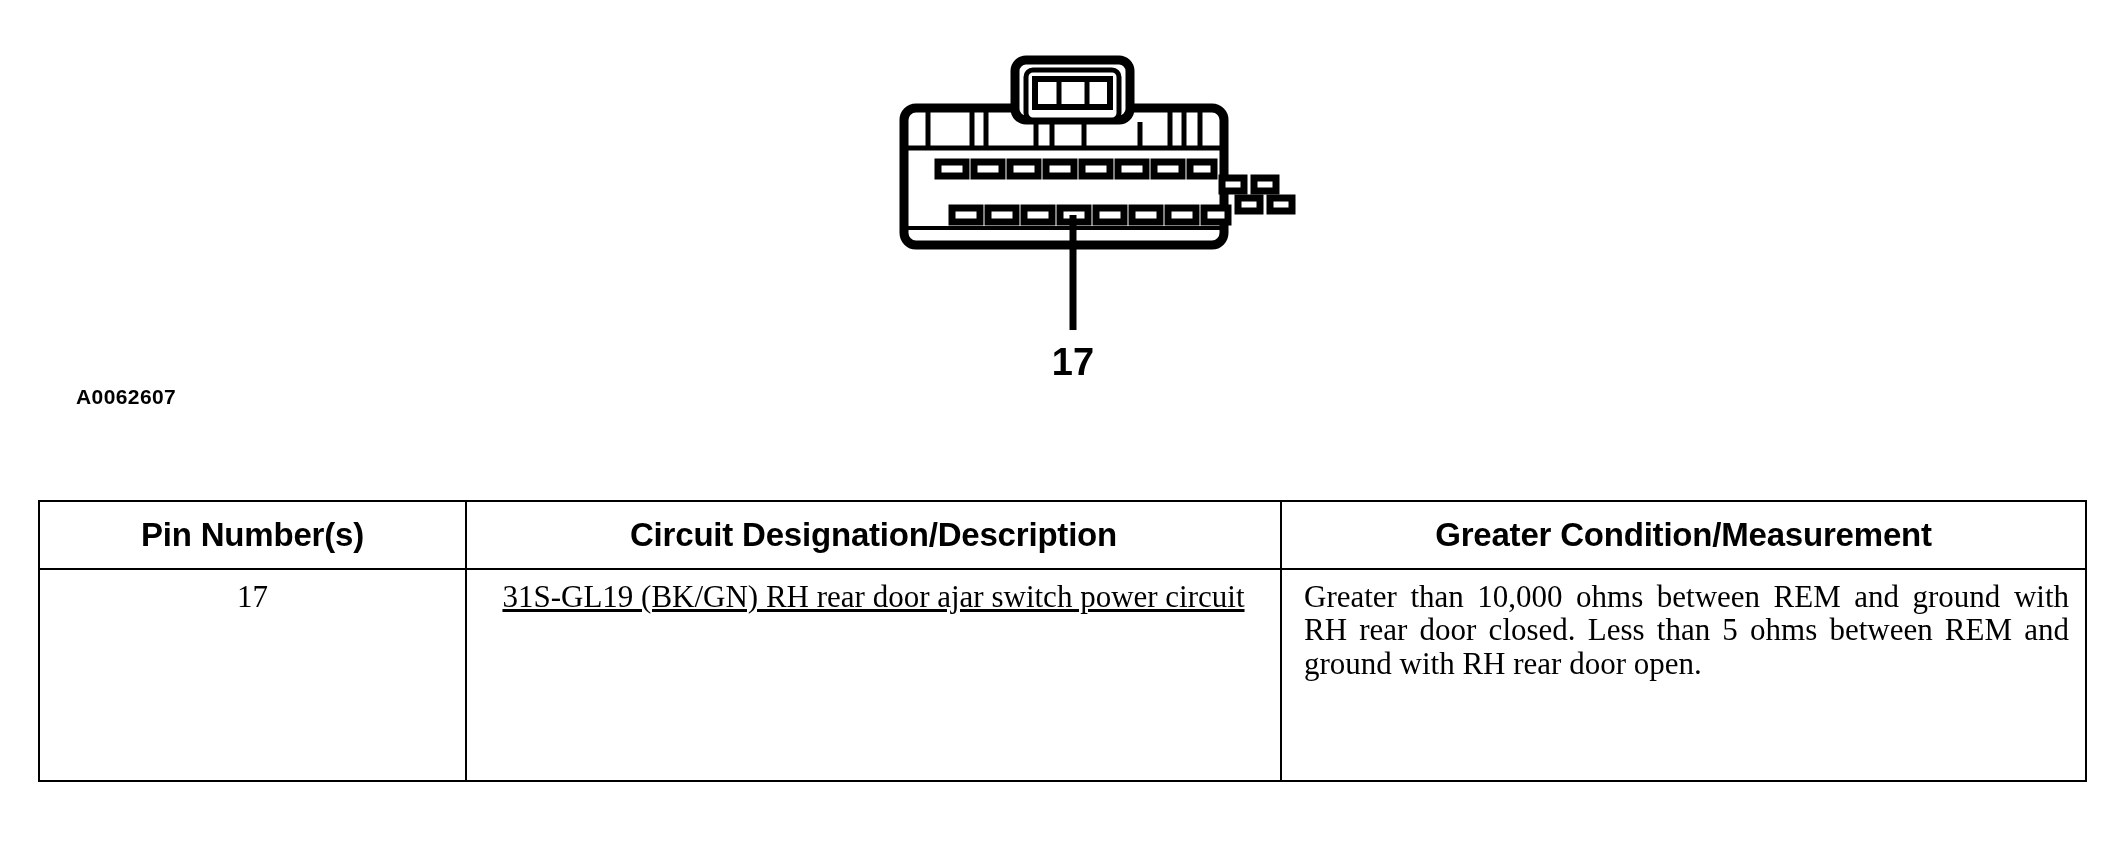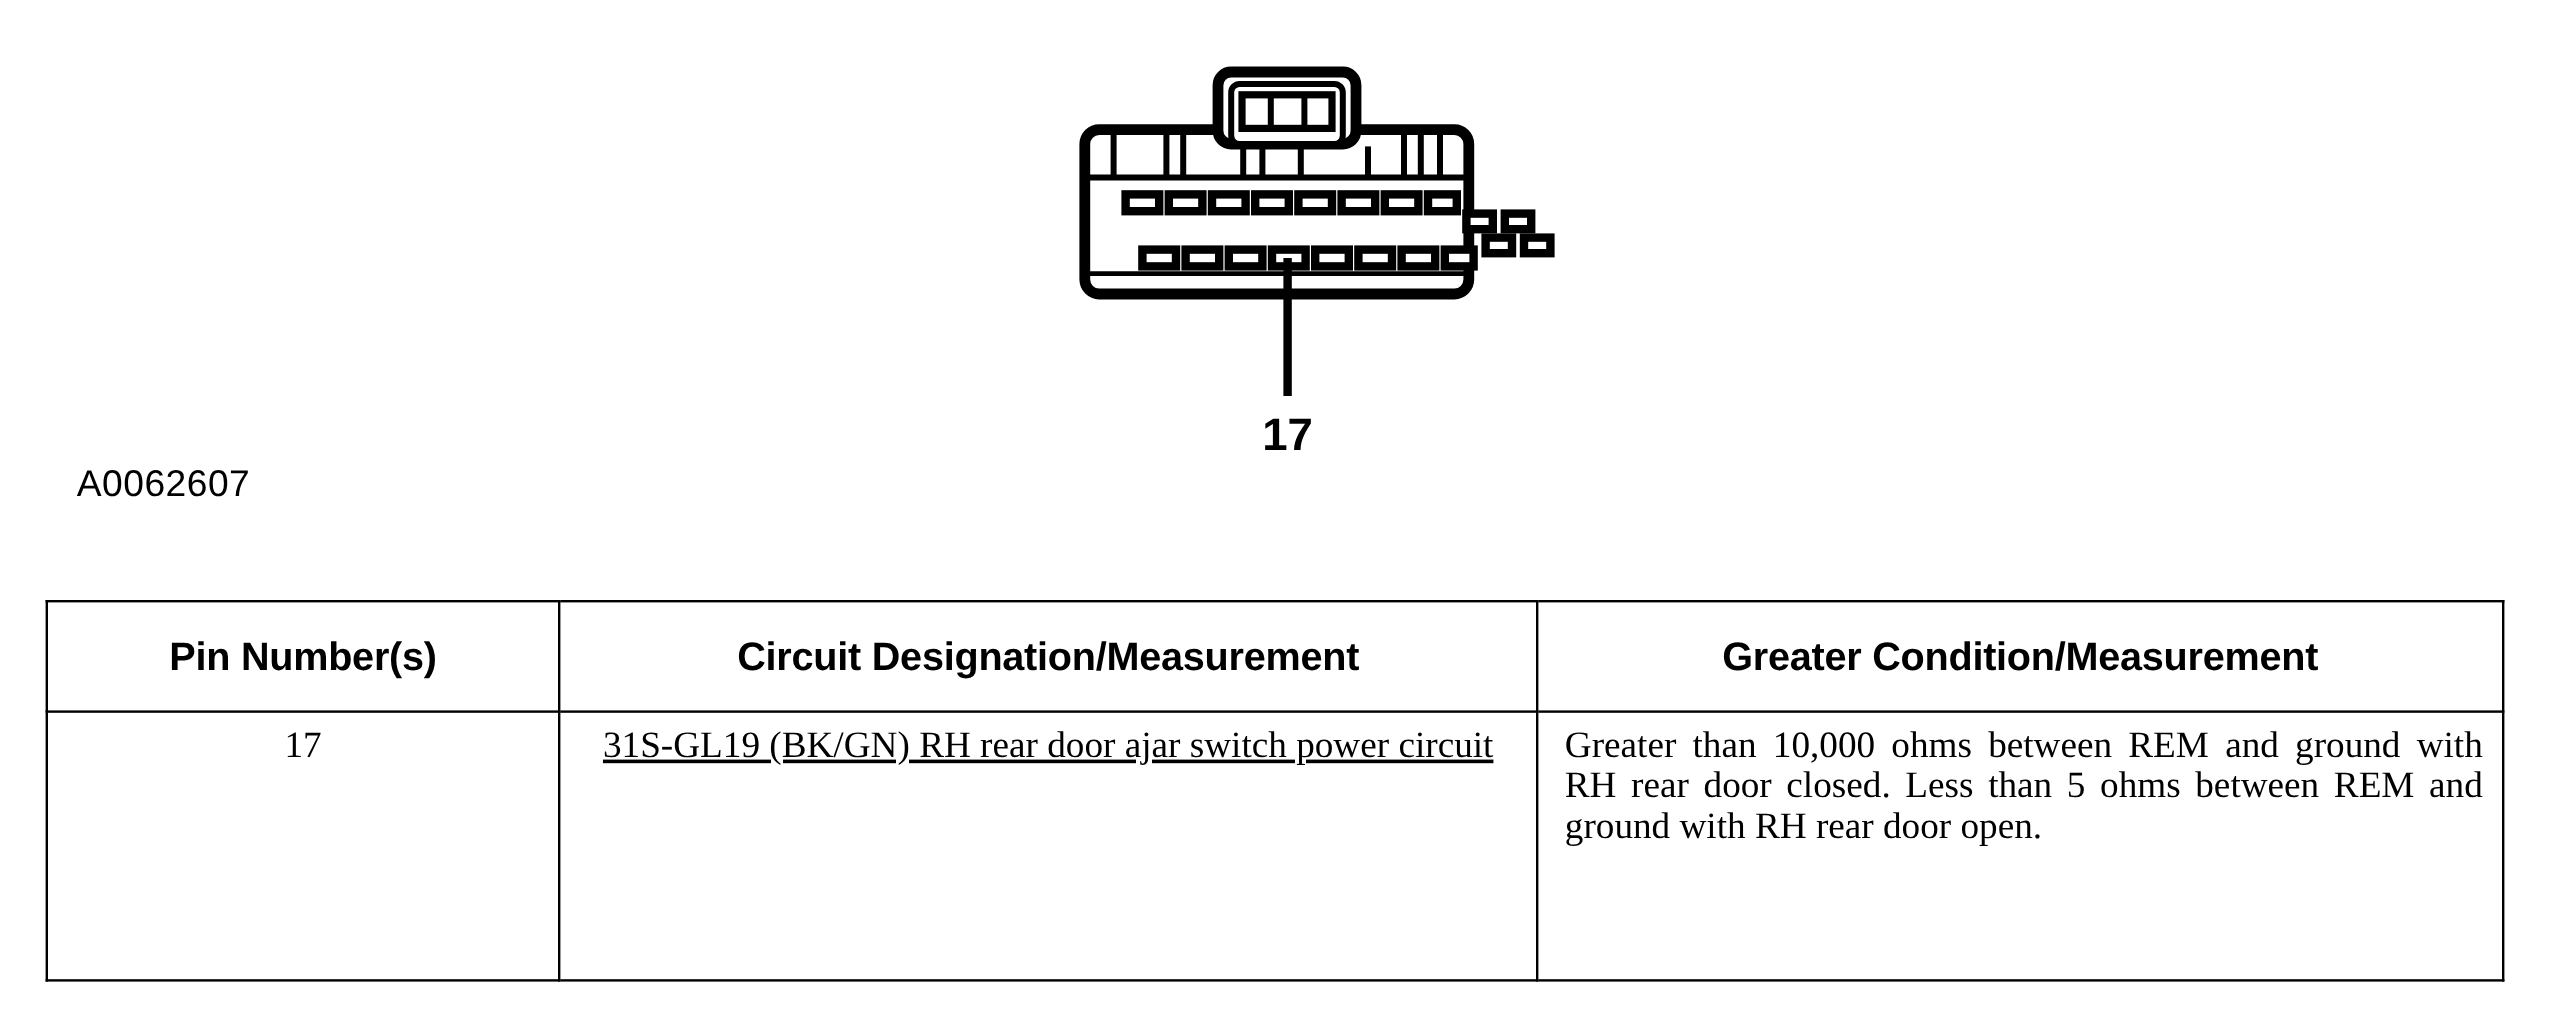--- a/index.html
+++ b/index.html
@@ -21,41 +21,41 @@
     position: absolute;
     left: 0;
     top: 0;
     width: 2124px;
     height: 430px;
   }
 
   
   #figure-ref {
     position: absolute;
-    left: 64px;
+    left: 76px;
     top: 385px;
     font-family: "Liberation Sans", sans-serif;
-    font-weight: normal;
-    font-size: 31px;
+    font-weight: bold;
+    font-size: 21px;
     letter-spacing: 0.4px;
     white-space: nowrap;
   }
 
   
   #pin-table {
     position: absolute;
     left: 38px;
     top: 500px;
     width: 2047px;
     border-collapse: collapse;
     table-layout: fixed;
   }
   #pin-table td, #pin-table th {
     border: 2px solid #000000;
-    padding: 12px;
+    padding: 0;
     vertical-align: top;
   }
   #pin-table thead th {
     height: 66px;
     font-family: "Liberation Sans", sans-serif;
     font-weight: bold;
     font-size: 33px;
     text-align: center;
     vertical-align: middle;
     letter-spacing: -0.2px;
@@ -159,21 +159,21 @@
 
 <table id="pin-table">
   <colgroup>
     <col class="col-pin">
     <col class="col-desc">
     <col class="col-meas">
   </colgroup>
   <thead>
     <tr>
       <th>Pin Number(s)</th>
-      <th>Circuit Designation/Measurement</th>
+      <th>Circuit Designation/Description</th>
       <th>Greater Condition/Measurement</th>
     </tr>
   </thead>
   <tbody>
     <tr>
       <td class="cell-pin">17</td>
       <td class="cell-desc">31S-GL19 (BK/GN) RH rear door ajar switch power circuit</td>
       <td class="cell-meas">
         <span>Greater than 10,000 ohms between REM and ground with RH rear door closed. Less than 5 ohms between REM and ground with RH rear door open.</span>
       </td>

